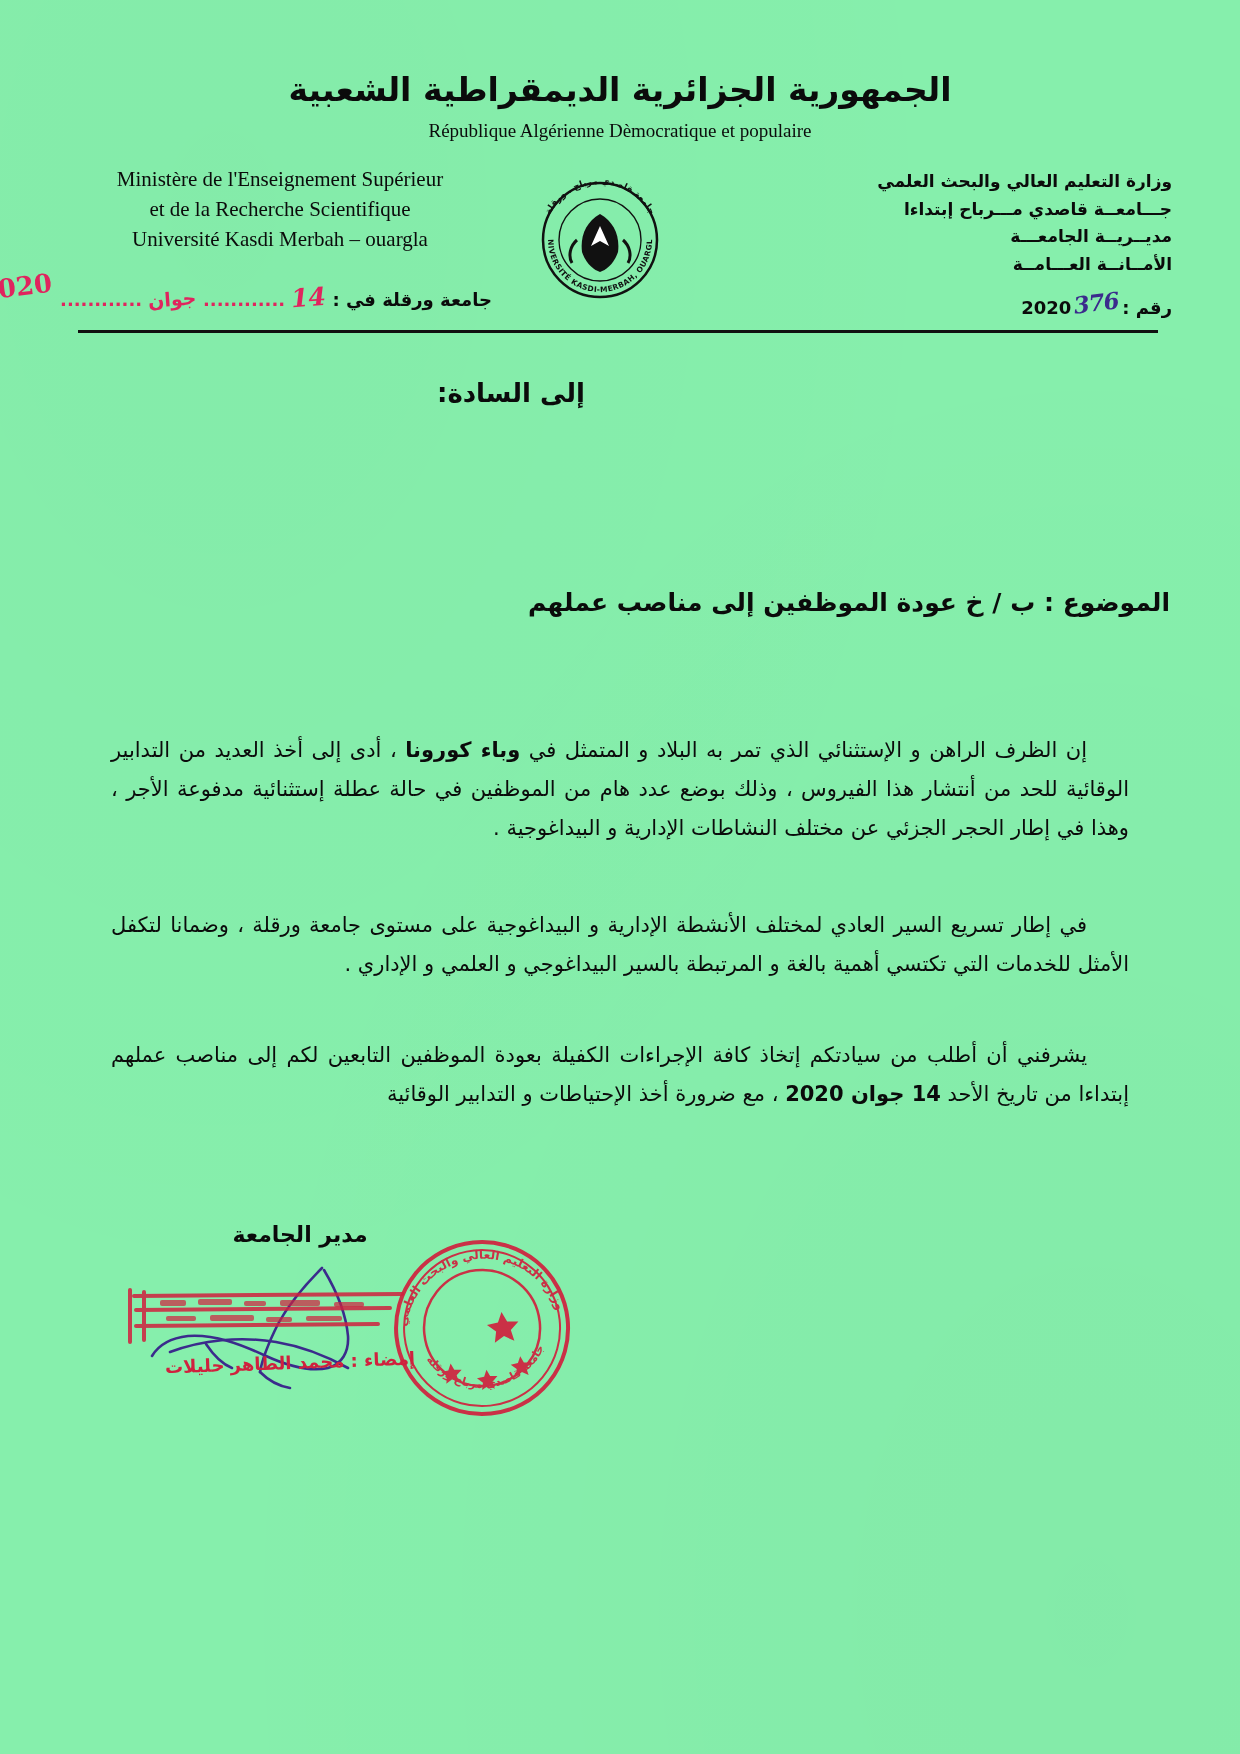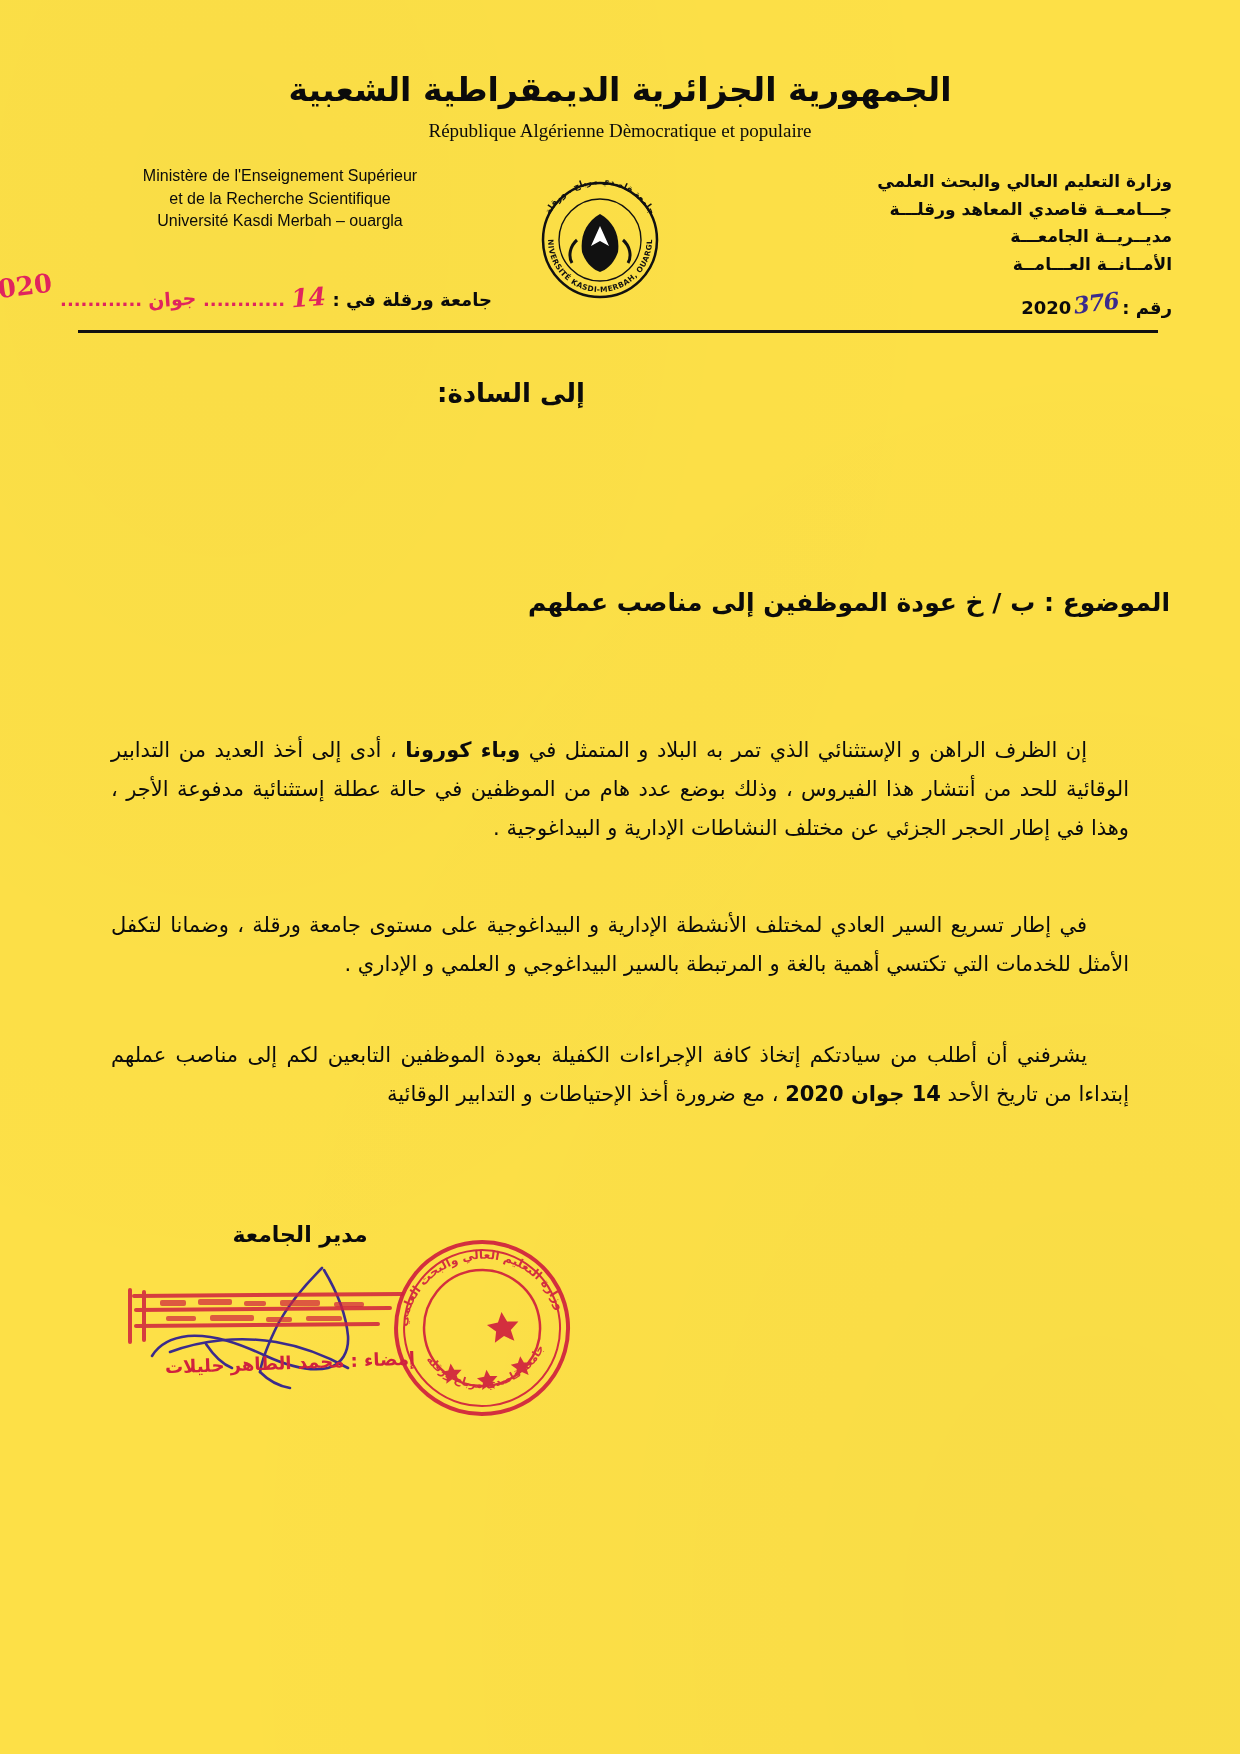--- a/index.html
+++ b/index.html
@@ -12,21 +12,21 @@
     width: 1240px;
     height: 1754px;
     position: relative;
     font-family: "DejaVu Sans", "Liberation Sans", sans-serif;
     color: #0b0b0b;
     overflow: hidden;
   }
   .page {
     position: absolute;
     inset: 0;
-    background: #fde047;
+    background: #86efac;
   }
   
   .scan-tint {
     position: absolute;
     inset: 0;
     background:
       radial-gradient(ellipse at 18% 12%, rgba(0,0,0,0.015), rgba(0,0,0,0) 55%),
       radial-gradient(ellipse at 88% 92%, rgba(0,0,0,0.02), rgba(0,0,0,0) 60%);
     pointer-events: none;
   }
@@ -53,22 +53,22 @@
     font-family: "Liberation Serif", "DejaVu Serif", serif;
     font-size: 19px;
   }
 
   .ministry-fr {
     position: absolute;
     top: 165px;
     left: 70px;
     width: 420px;
     text-align: center;
-    font-family: Liberation Sans, sans-serif;
-    font-size: 16px;
+    font-family: Liberation Serif, serif;
+    font-size: 21px;
     line-height: 1.42;
   }
 
   .ministry-ar {
     position: absolute;
     top: 168px;
     right: 68px;
     width: 300px;
     text-align: right;
     direction: rtl;
@@ -295,21 +295,21 @@
   <div class="rep-fr">République Algérienne Dèmocratique et populaire</div>
 
   <div class="ministry-fr">
     <div>Ministère de l'Enseignement Supérieur</div>
     <div>et de la Recherche  Scientifique</div>
     <div>Université   Kasdi  Merbah – ouargla</div>
   </div>
 
   <div class="ministry-ar">
     <div>وزارة التعليم العالي والبحث العلمي</div>
-    <div>جـــامعــة قاصدي المعاهد ورقلـــة</div>
+    <div>جـــامعــة قاصدي مـــرباح إبتداءا</div>
     <div>مديــريــة الجامعـــة</div>
     <div>الأمــانــة العـــامــة</div>
   </div>
 
   <div class="seal">
     <svg viewBox="0 0 160 140" xmlns="http://www.w3.org/2000/svg">
       <defs>
         <path id="arcTop" d="M 24,72 A 56,56 0 0 1 136,72" fill="none"></path>
         <path id="arcBot" d="M 28,72 A 52,52 0 0 0 132,72" fill="none"></path>
       </defs>

